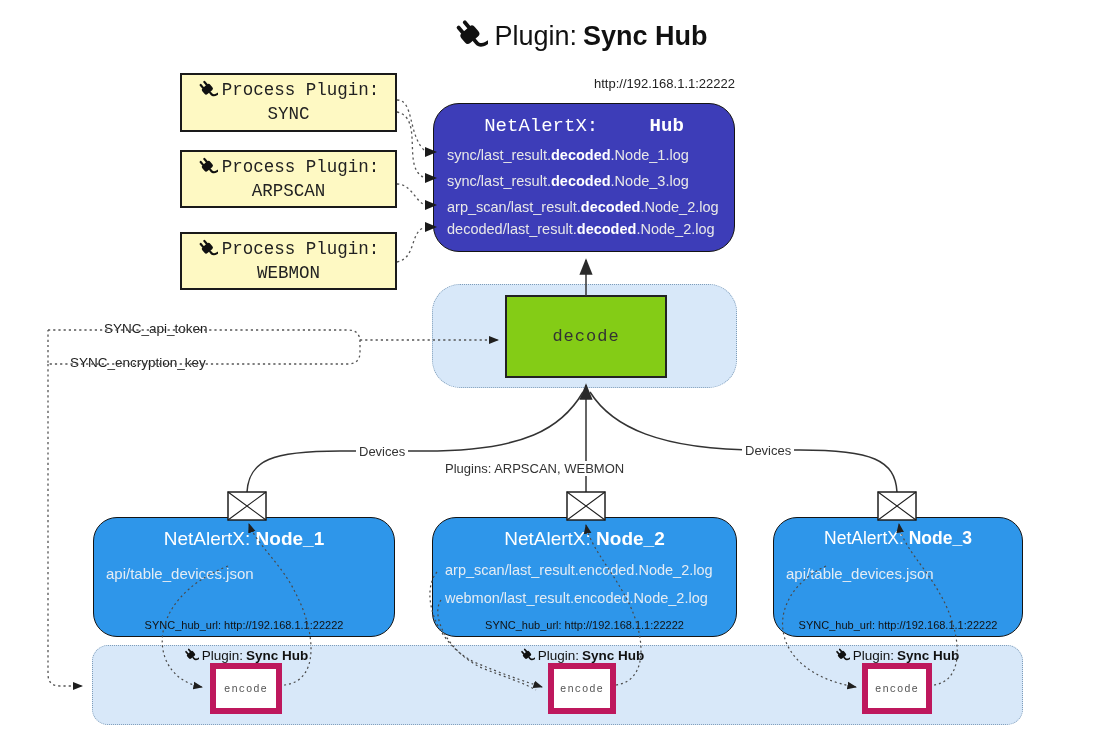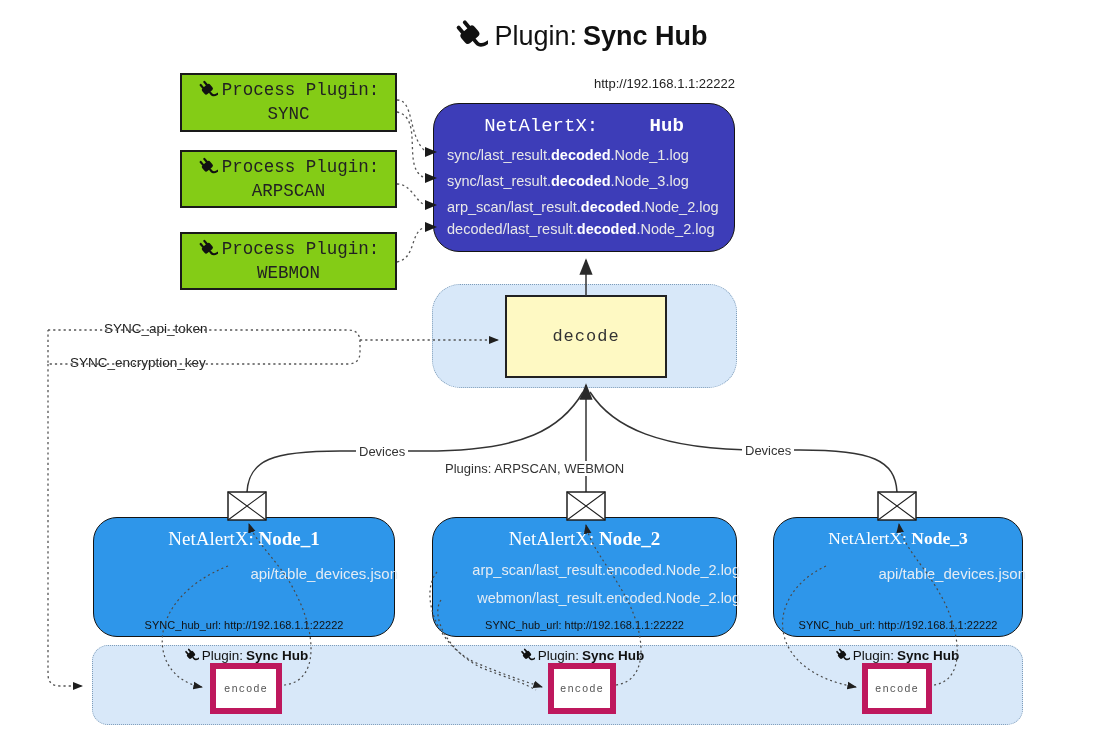--- a/index.html
+++ b/index.html
@@ -13,36 +13,36 @@
   .title{left:421px;top:12px;width:320px;height:48px;display:flex;align-items:center;justify-content:center;gap:6px;font-size:27px;color:#111;}
   .title b{font-weight:700;}
   
   .hub-url{left:433px;top:76px;width:302px;text-align:right;font-size:13px;color:#222;}
   .hub{left:433px;top:103px;width:302px;height:149px;background:var(--hub);border:1.5px solid #141414;border-radius:26px;box-sizing:border-box;}
   .hub-title{position:absolute;top:11px;left:0;width:100%;text-align:center;font-family:"Liberation Mono",monospace;font-size:19px;color:#fff;}
   .hub-title b{font-weight:700;margin-left:40px;}
   .hub-line{position:absolute;left:13px;font-size:14.5px;color:#e8e8e8;white-space:nowrap;}
   .hub-line b{color:#fff;font-weight:700;}
   
-  .pbox{left:180px;width:217px;height:58px;background:#84cc16;border:2px solid #1a1a1a;box-sizing:border-box;text-align:center;}
+  .pbox{left:180px;width:217px;height:58px;background:#fef9c3;border:2px solid #1a1a1a;box-sizing:border-box;text-align:center;}
   .pbox .r1{display:flex;align-items:center;justify-content:center;gap:4px;margin-top:5px;font-family:"Liberation Mono",monospace;font-size:17.5px;color:#222;}
   .pbox .r2{margin-top:4px;font-family:"Liberation Mono",monospace;font-size:17.5px;color:#222;}
   
   .panel{background:var(--panel);border:1.6px dotted var(--panelBorder);box-sizing:border-box;}
   .decode-wrap{left:432px;top:284px;width:305px;height:104px;border-radius:28px;}
-  .decode-box{left:505px;top:295px;width:162px;height:83px;background:#fef9c3;border:2px solid #222;box-sizing:border-box;display:flex;align-items:center;justify-content:center;font-family:"Liberation Mono",monospace;font-size:17px;color:#333;letter-spacing:1px;}
+  .decode-box{left:505px;top:295px;width:162px;height:83px;background:#84cc16;border:2px solid #222;box-sizing:border-box;display:flex;align-items:center;justify-content:center;font-family:"Liberation Mono",monospace;font-size:17px;color:#333;letter-spacing:1px;}
   
   .cfg{font-size:13.5px;color:#222;background:#fff;padding:0 3px;white-space:nowrap;}
   
   .edge-label{font-size:13px;color:#333;background:#fff;padding:0 3px;white-space:nowrap;}
   
   .node{background:var(--node);border:1.5px solid #141414;border-radius:24px;box-sizing:border-box;height:120px;top:517px;}
-  .node-title{position:absolute;top:10px;left:0;width:100%;text-align:center;font-family:Liberation Serif, serif;font-size:19px;color:#fff;white-space:nowrap;}
+  .node-title{position:absolute;top:10px;left:0;width:100%;text-align:center;font-family:Liberation Sans, sans-serif;font-size:19px;color:#fff;white-space:nowrap;}
   .node-title b{font-weight:700;}
-  .node-file{position:absolute;left:4px;width:100%;text-align:right;font-size:14.5px;color:#e4ecf4;white-space:nowrap;}
+  .node-file{position:absolute;left:12px;width:100%;text-align:left;font-size:14.5px;color:#e4ecf4;white-space:nowrap;}
   .node-url{position:absolute;top:101px;left:0;width:100%;text-align:center;font-size:11px;color:#111;white-space:nowrap;}
   
   .band{left:92px;top:645px;width:931px;height:80px;border-radius:16px;}
   .band-label{height:18px;display:flex;align-items:center;justify-content:center;gap:3px;font-size:13.5px;color:#111;white-space:nowrap;}
   .band-label b{font-weight:700;}
   .encode-box{background:#fff;border:6px solid #be185d;box-sizing:border-box;display:flex;align-items:center;justify-content:center;font-family:"Liberation Mono",monospace;font-size:10.5px;color:#555;letter-spacing:1px;top:663px;height:51px;}
   
   .overlay{position:absolute;left:0;top:0;z-index:20;pointer-events:none;}
   .boxes{z-index:10;}
   .icon{flex:0 0 auto;display:block;}

